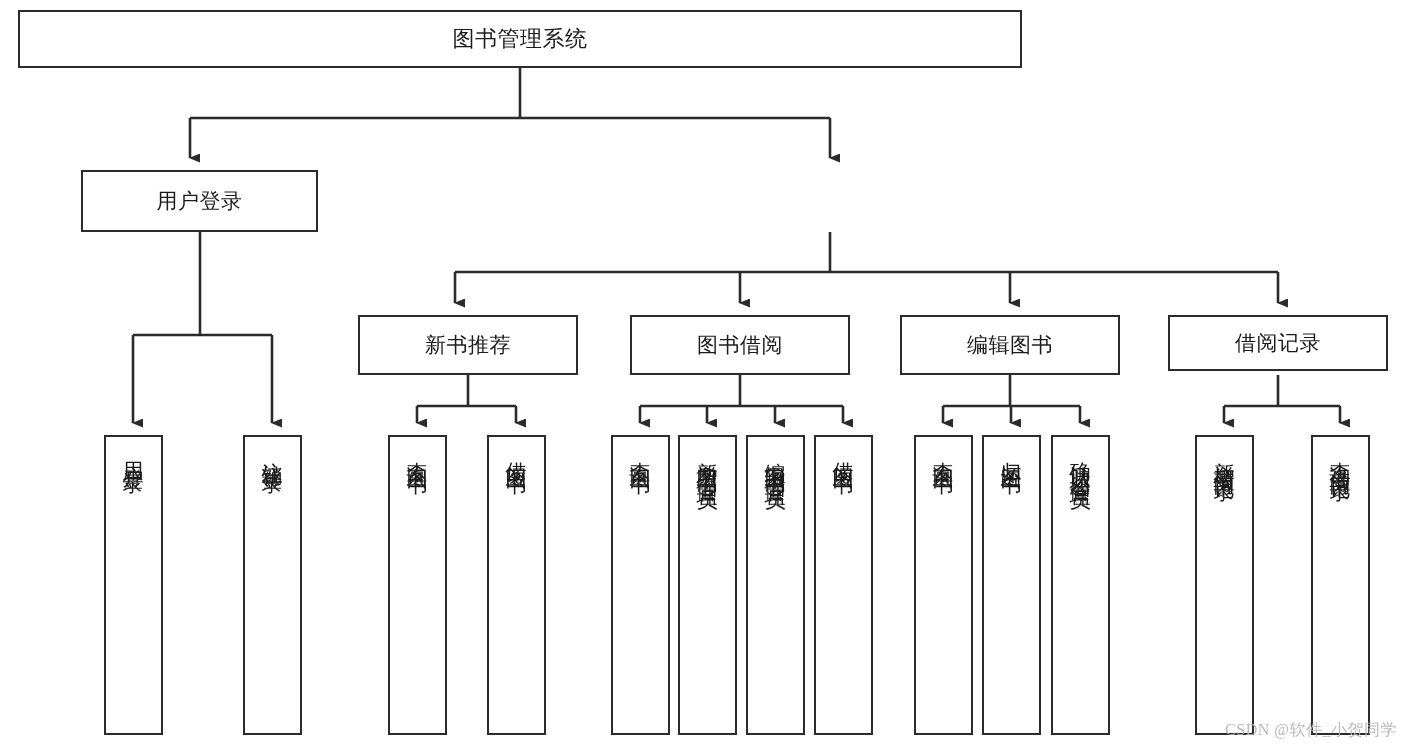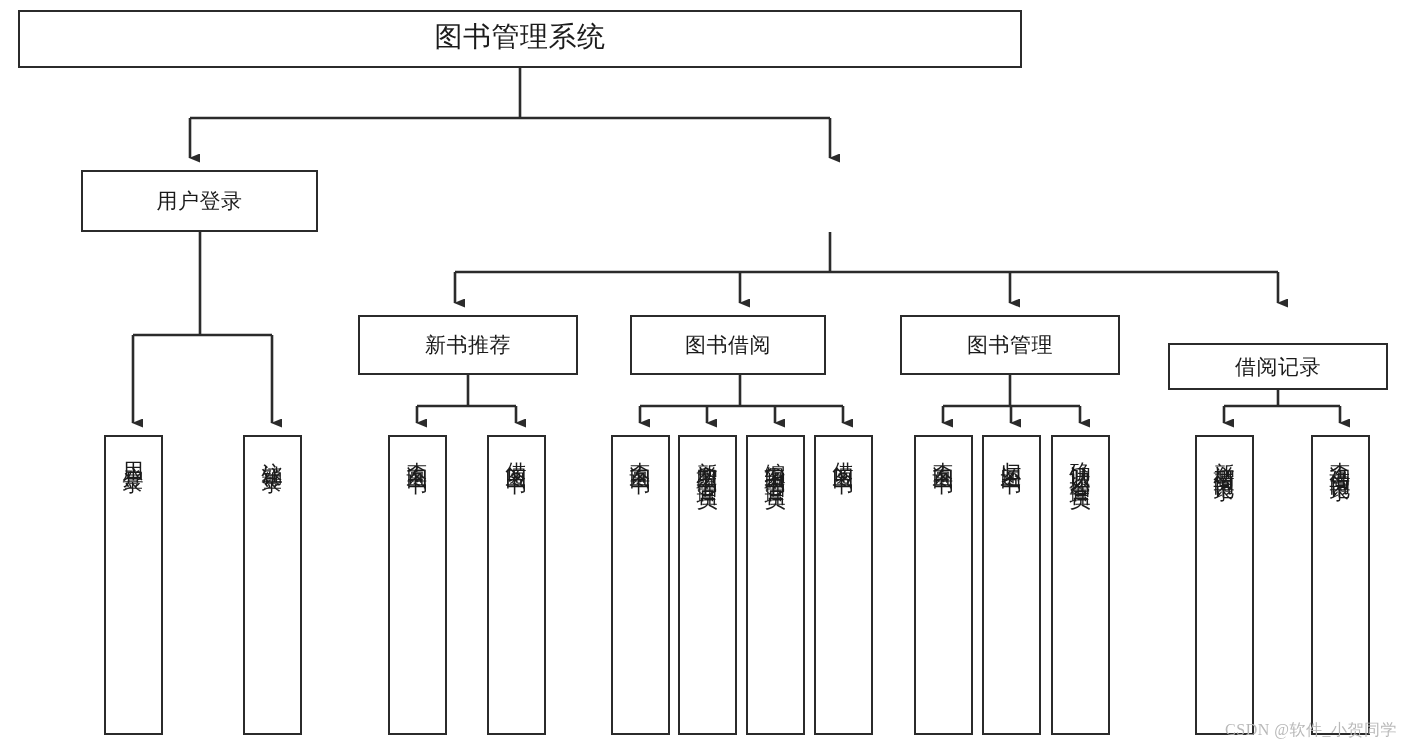--- a/index.html
+++ b/index.html
@@ -40,21 +40,21 @@
     display: block;
     text-align: center;
     color: #1b1b1b;
   }
   
   .node.horiz .label {
     writing-mode: horizontal-tb;
     font-size: 21px;
     letter-spacing: 0.5px;
   }
-  .node.root .label { font-size: 28px; font-family: Liberation Mono, monospace; }
+  .node.root .label { font-size: 22px; }
   
   .node.vert {
     padding: 8px 0;
     align-items: flex-start;
   }
   .node.vert .label {
     writing-mode: vertical-rl;
     text-orientation: upright;
     -webkit-text-orientation: upright;
     font-size: 21px;
@@ -133,27 +133,27 @@
     <span class="label">图书管理系统</span>
   </div>
 
   <div class="node horiz" style="left:81px; top:170px; width:237px; height:62px;">
     <span class="label">用户登录</span>
   </div>
 
   <div class="node horiz" style="left:358px; top:315px; width:220px; height:60px;align-items:center;">
     <span class="label">新书推荐</span>
   </div>
-  <div class="node horiz" style="left:630px; top:315px; width:196px; height:60px;">
+  <div class="node horiz" style="left:630px; top:315px; width:220px; height:60px;">
     <span class="label">图书借阅</span>
   </div>
   <div class="node horiz" style="left:900px; top:315px; width:220px; height:60px;">
-    <span class="label">图书管理</span>
-  </div>
-  <div class="node horiz" style="left:1168px; top:315px; width:220px; height:47px;margin-top:28px;">
+    <span class="label">编辑图书</span>
+  </div>
+  <div class="node horiz" style="left:1168px; top:315px; width:220px; height:56px;">
     <span class="label">借阅记录</span>
   </div>
 
   <div class="node vert" style="left:104px; top:435px; width:59px; height:300px;">
     <span class="label">用户登录</span>
   </div>
   <div class="node vert" style="left:243px; top:435px; width:59px; height:300px;">
     <span class="label">注销登录</span>
   </div>
 

